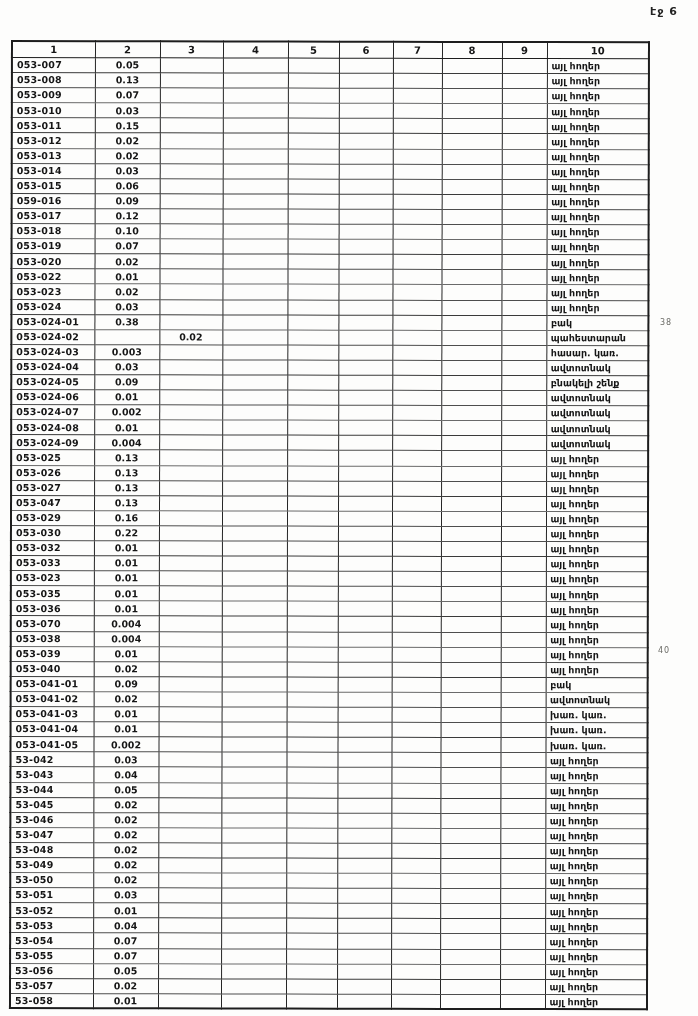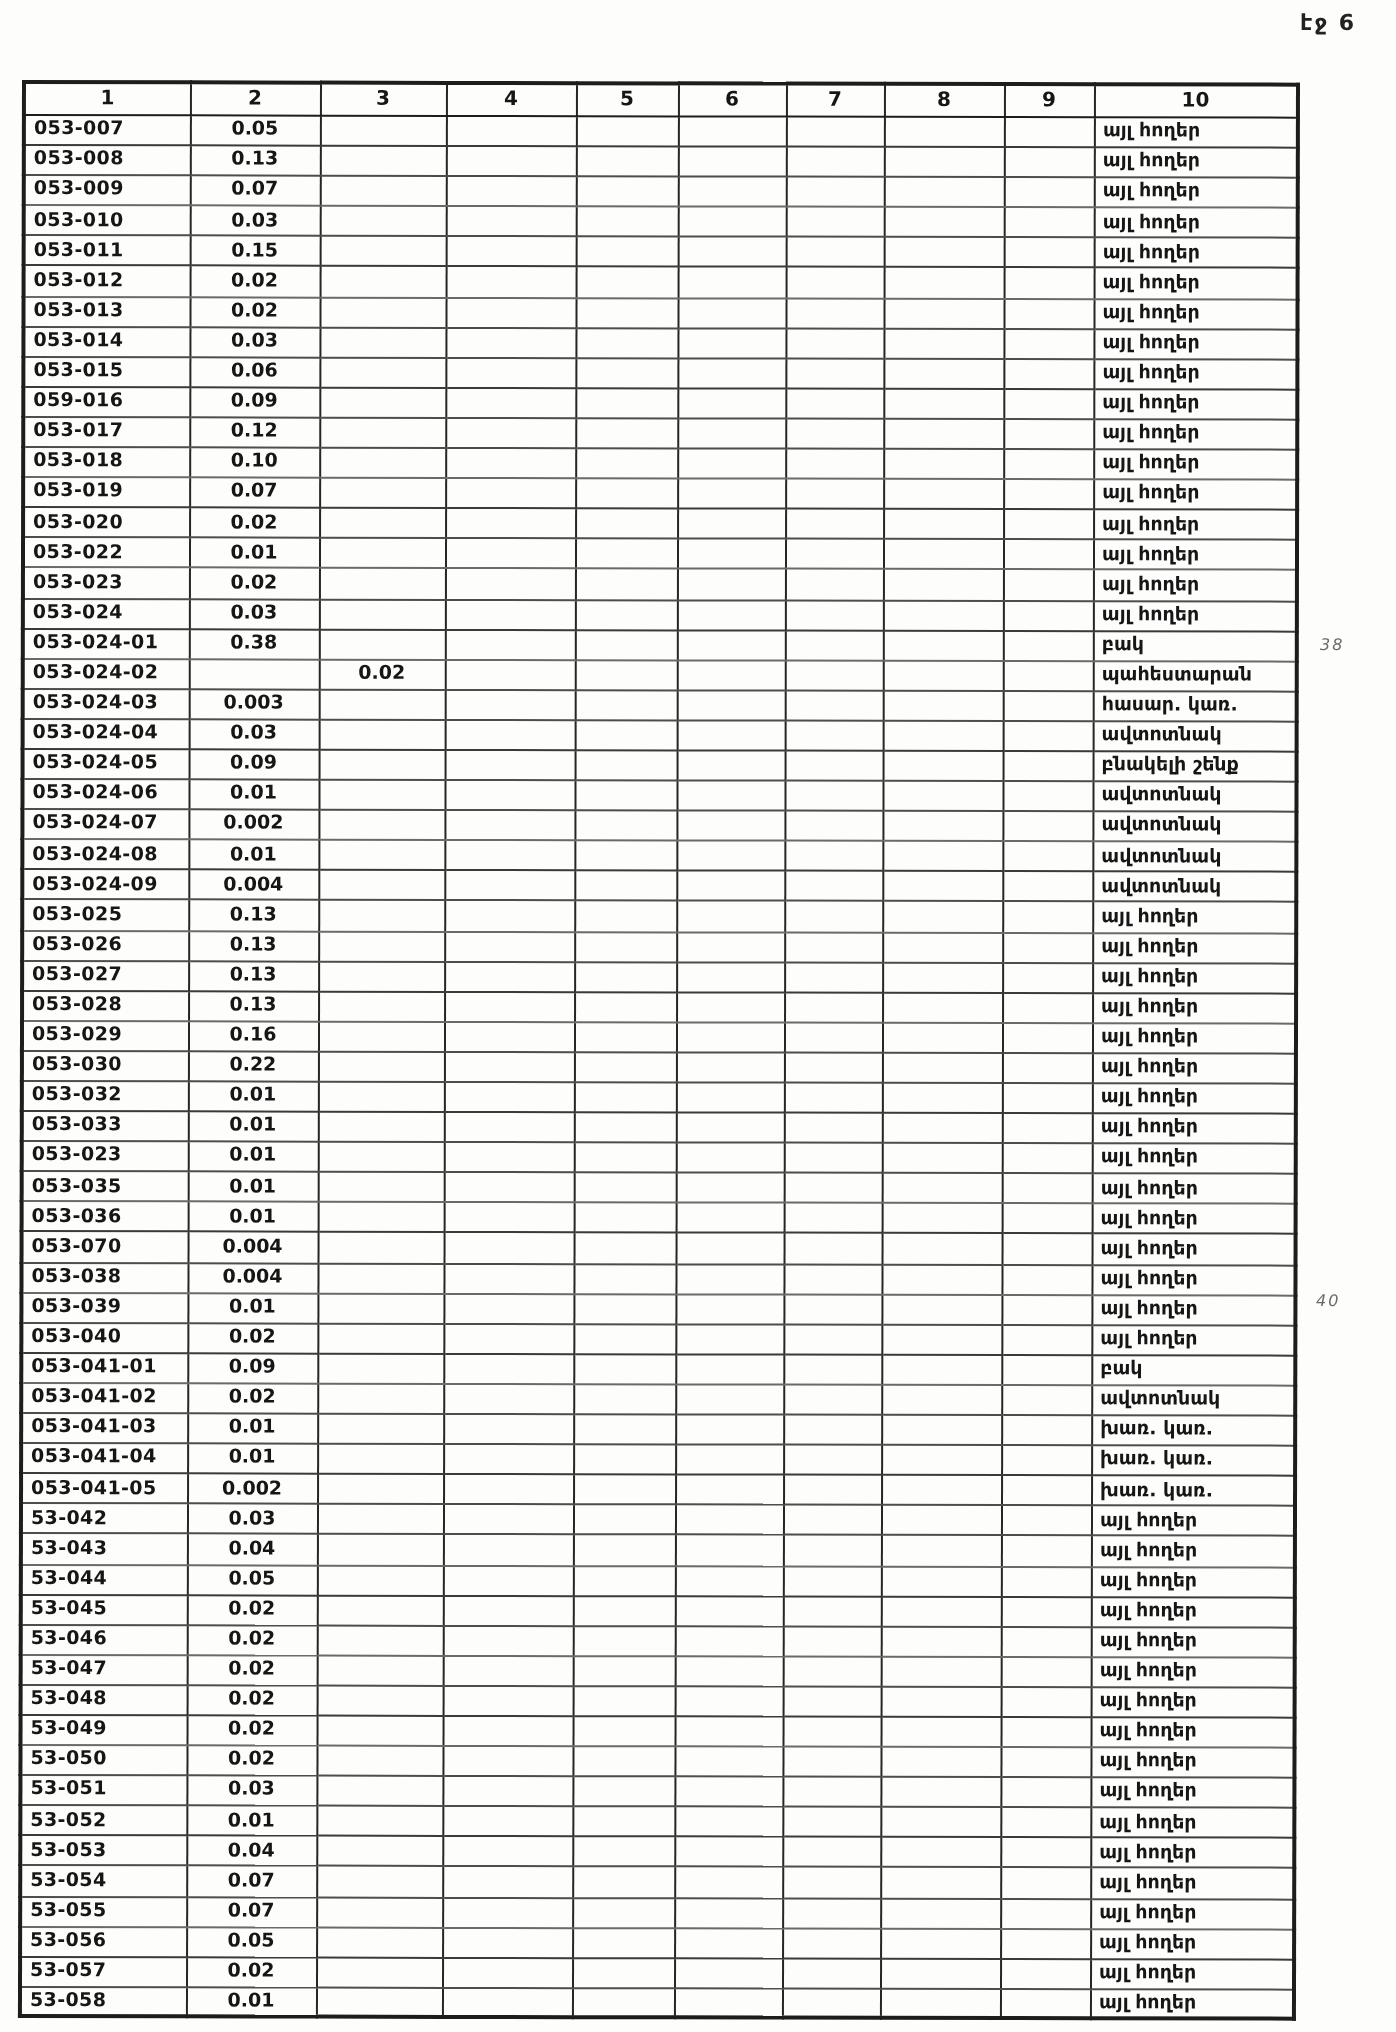--- a/index.html
+++ b/index.html
@@ -65,21 +65,20 @@
   td.c-code { text-align: left; padding-left: 4px; letter-spacing: 0.2px; }
   td.c-val  { text-align: center; }
   td.c-land { text-align: left; padding-left: 4px; }
   
   tbody tr:nth-child(3n) td { border-bottom-color: #6a6a6a; }
   tbody tr:nth-child(4n+1) td { border-bottom-color: #3a3a3a; }
   .note {
     position: absolute;
     font-size: 8px;
     color: #6b6b66;
-    font-style: italic;
     letter-spacing: 1px;
   }
   .note-1 { left: 660px; top: 318px; }
   .note-2 { left: 658px; top: 646px; }
 </style>
 </head>
 <body>
 
 <div class="page">
   <div class="page-header">էջ 6</div>
@@ -455,21 +454,21 @@
             <td class="c-val"></td>
             <td class="c-val"></td>
             <td class="c-val"></td>
             <td class="c-val"></td>
             <td class="c-val"></td>
             <td class="c-val"></td>
             <td class="c-val"></td>
             <td class="c-land">այլ հողեր</td>
           </tr>
           <tr>
-            <td class="c-code">053-028</td>
+            <td class="c-code">053-047</td>
             <td class="c-val">0.13</td>
             <td class="c-val"></td>
             <td class="c-val"></td>
             <td class="c-val"></td>
             <td class="c-val"></td>
             <td class="c-val"></td>
             <td class="c-val"></td>
             <td class="c-val"></td>
             <td class="c-land">այլ հողեր</td>
           </tr>

